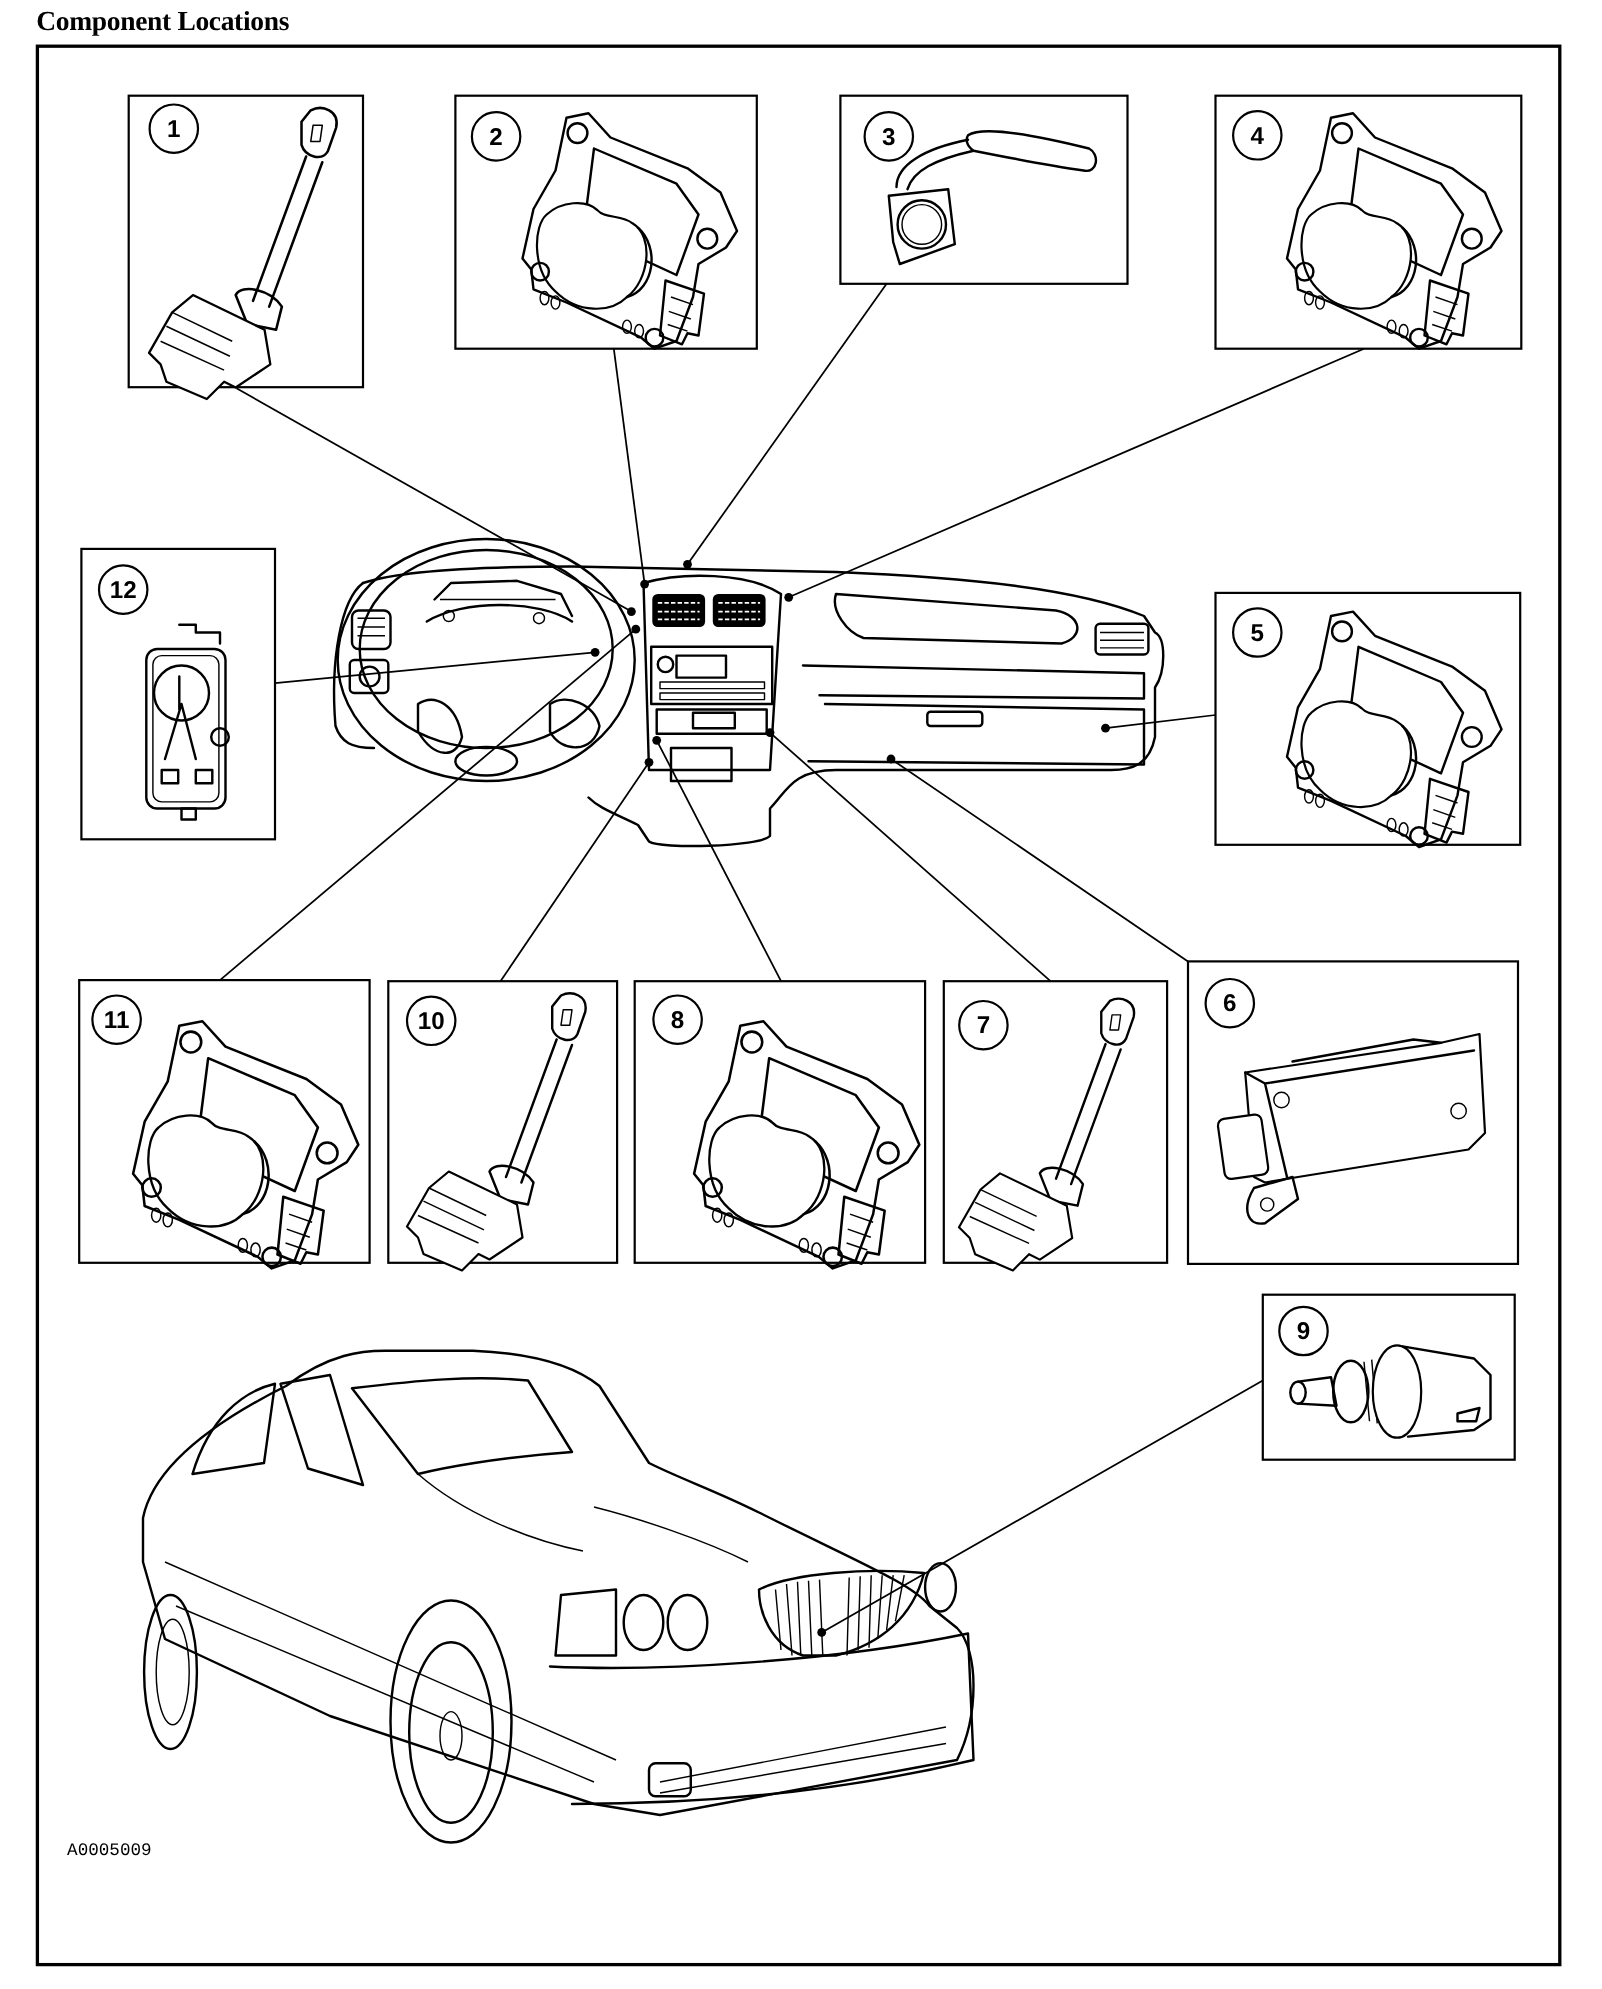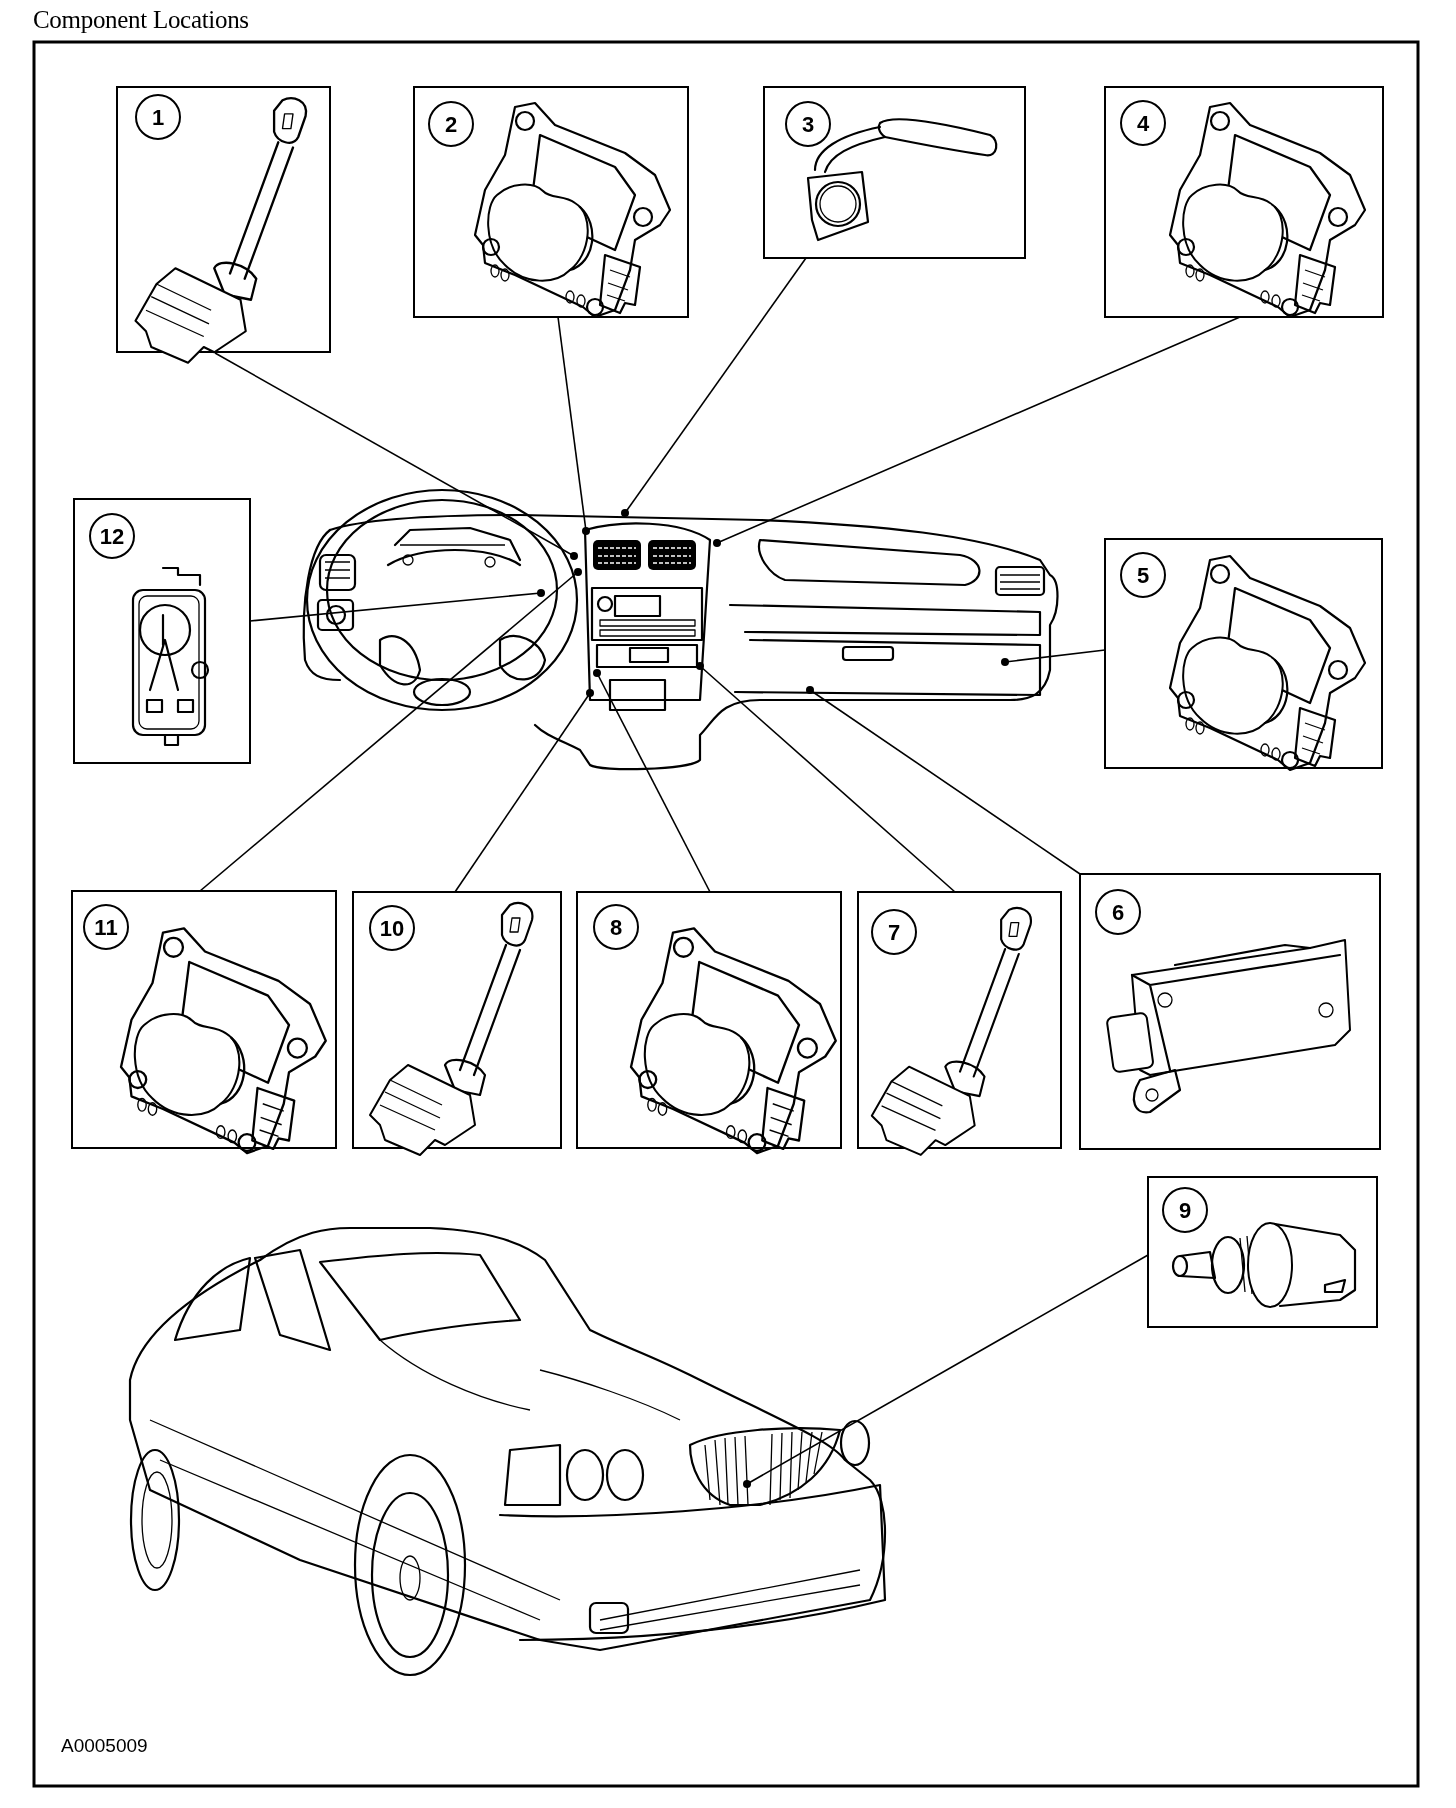--- a/index.html
+++ b/index.html
@@ -1,21 +1,21 @@
 <!DOCTYPE html>
 <html><head>
 <meta charset="utf-8">
 <style>
   html, body { margin: 0; padding: 0; background: #ffffff; }
   body { width: 1456px; height: 1808px; position: relative; overflow: hidden;
          font-family: "Liberation Sans", sans-serif; }
   .title { position: absolute; left: 33px; top: 6px; font-family: "Liberation Serif", serif;
-           font-weight: normal; font-size: 25px; color: #000; letter-spacing: -0.3px; }
-  .figid { position: absolute; left: 61px; top: 1735px; font-family: Liberation Sans, sans-serif;
-           font-size: 19px; color: #000; }
+           font-weight: bold; font-size: 25px; color: #000; letter-spacing: -0.3px; }
+  .figid { position: absolute; left: 61px; top: 1673px; font-family: Liberation Mono, monospace;
+           font-size: 16px; color: #000; }
   svg.diagram { position: absolute; left: 0; top: 0; }
   .frame { fill: none; stroke: #000; stroke-width: 3; }
   .box { fill: #fff; stroke: #000; stroke-width: 2; }
   .ln { fill: none; stroke: #000; stroke-width: 1.6; }
   .th { fill: none; stroke: #000; stroke-width: 2.2; stroke-linejoin: round; stroke-linecap: round; }
   .thin { fill: none; stroke: #000; stroke-width: 1.3; stroke-linejoin: round; }
   .fillw { fill: #fff; stroke: #000; stroke-width: 2; stroke-linejoin: round; }
   .dark { fill: #000; }
   .callout-circle { fill: #fff; stroke: #000; stroke-width: 2; }
   .callout-text { font-family: "Liberation Sans", sans-serif; font-weight: bold; font-size: 22px;

